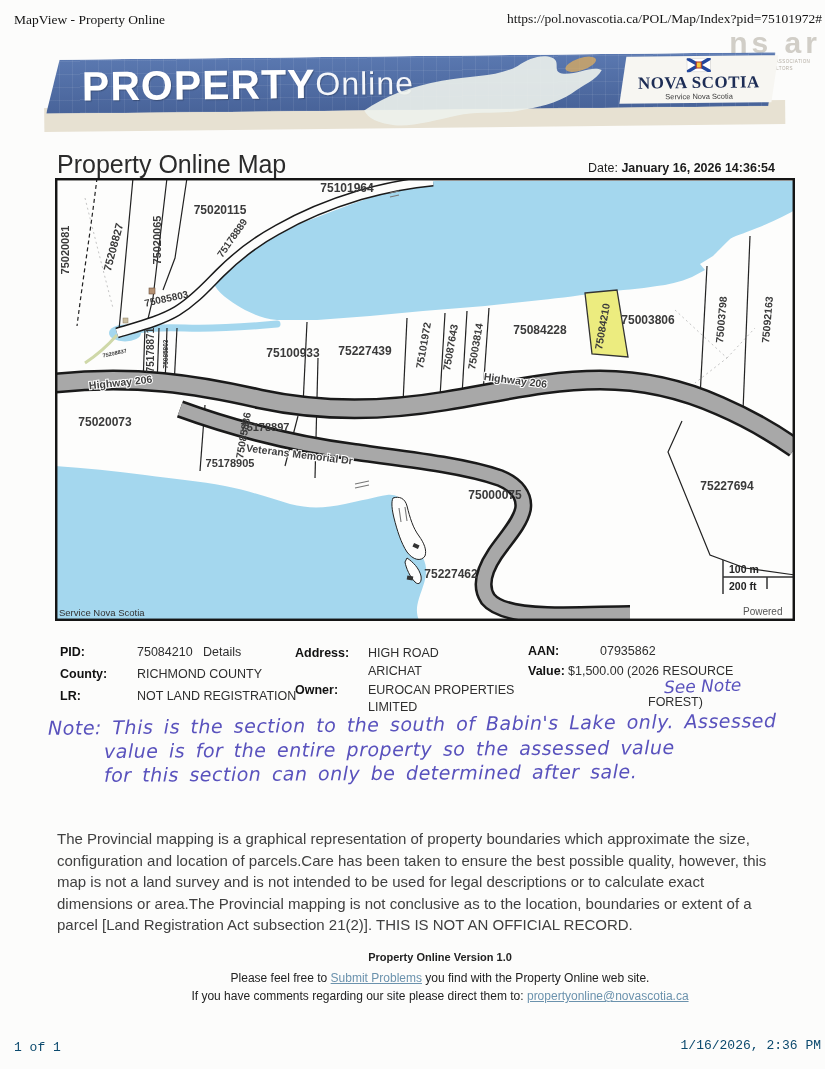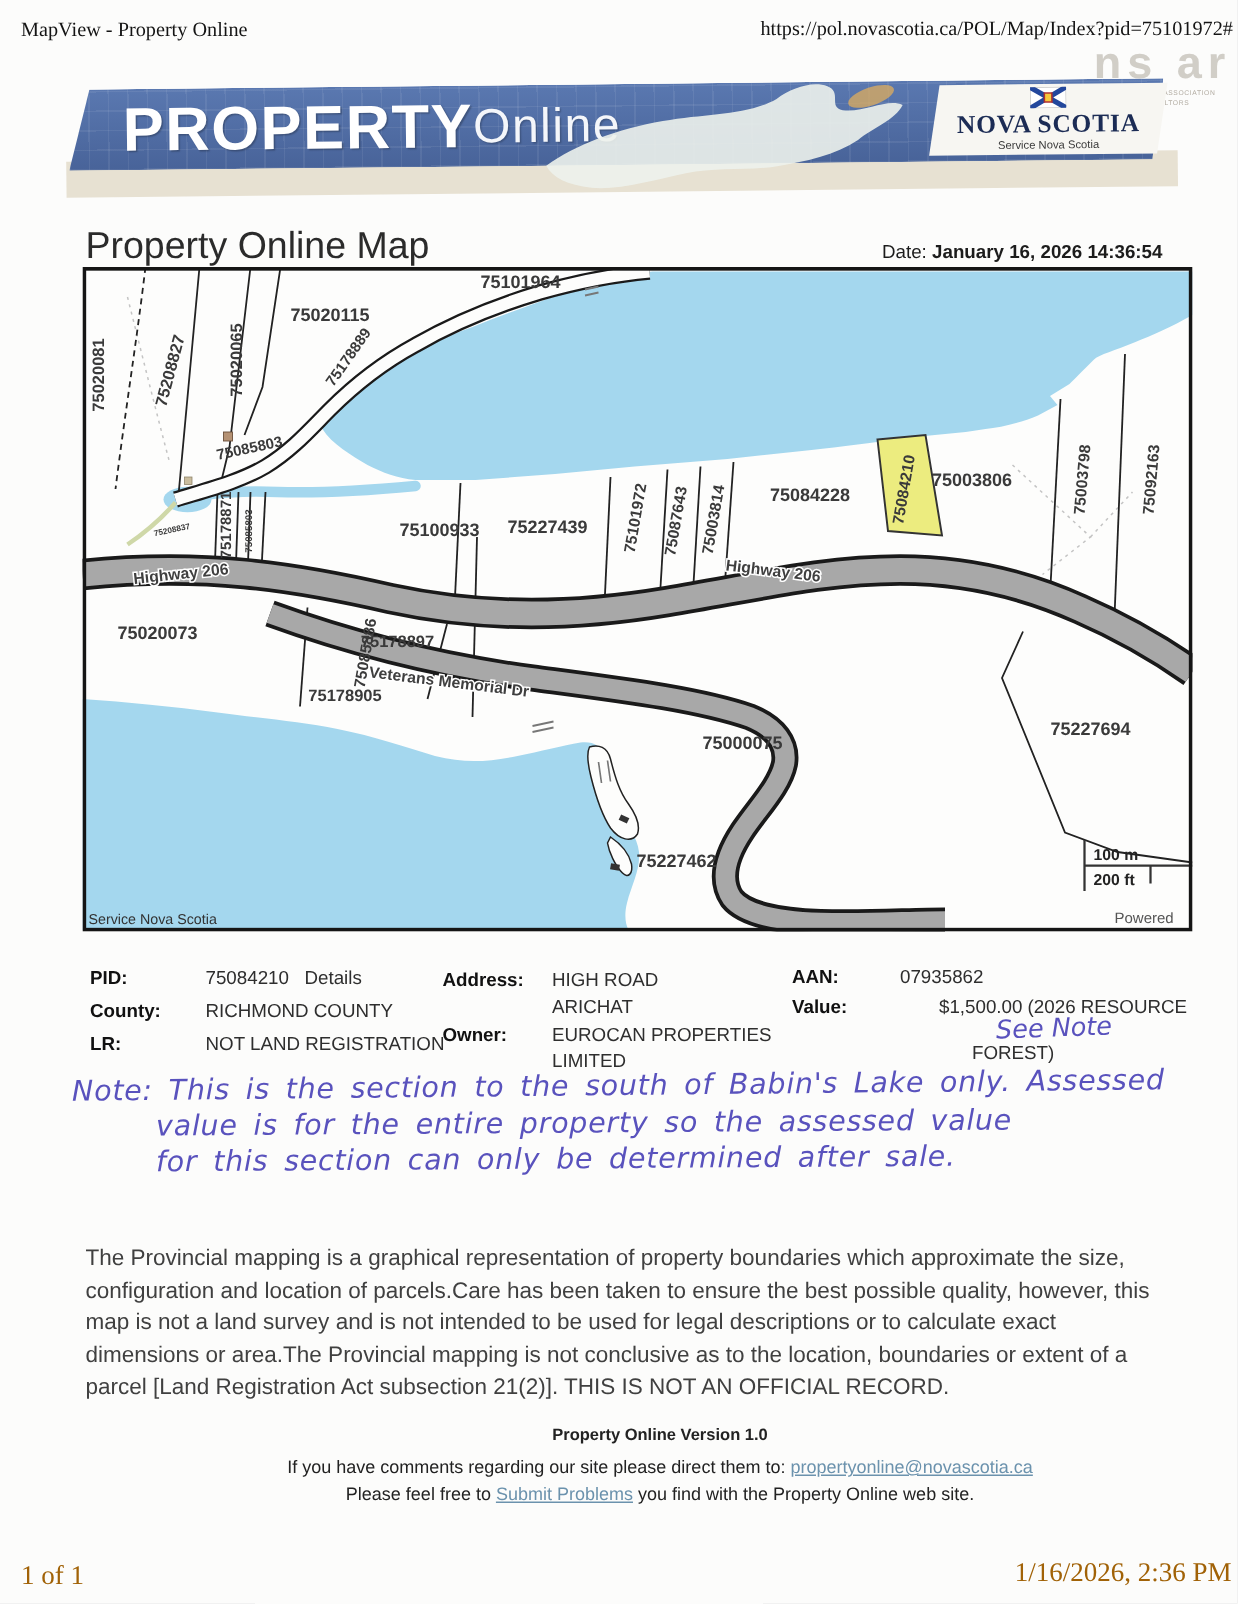--- a/index.html
+++ b/index.html
@@ -38,21 +38,21 @@
   .lbl{font-weight:bold;font-size:12.5px;color:#111;}
   .val{font-size:12.5px;color:#2e2e2e;}
   .hand{font-family:"DejaVu Sans",sans-serif;font-style:italic;color:#5952bd;}
   .note-line{font-size:19px;letter-spacing:.5px;word-spacing:4px;white-space:nowrap;}
   
   .disc{width:722px;font-size:15px;line-height:21.5px;color:#404040;}
   
   .foot{width:760px;text-align:center;font-size:12px;line-height:18px;color:#222;}
   .foot-title{font-size:11px;font-weight:bold;margin-bottom:3px;}
   .flink{color:#6b92ad;text-decoration:underline;cursor:pointer;}
-  .pf{font-family:Liberation Serif, serif;font-size:18px;color:#a16207;}
+  .pf{font-family:Liberation Mono, monospace;font-size:13px;color:#0c4a6e;}
   svg text{font-family:"Liberation Sans",sans-serif;}
   .plabel{font-weight:bold;fill:#3a3a3a;}
   .rlabel{font-weight:bold;fill:#3f3f3f;paint-order:stroke;stroke:#ffffff;stroke-width:2px;}
 </style>
 </head>
 <body>
 
 <div class="page">
 
   <div class="abs ph" style="left:14px;top:12px;">MapView - Property Online</div>
@@ -221,35 +221,35 @@
     <span class="abs lbl" style="left:295px;top:646px;">Address:</span>
     <span class="abs val" style="left:368px;top:646px;">HIGH ROAD</span>
     <span class="abs val" style="left:368px;top:664px;">ARICHAT</span>
     <span class="abs lbl" style="left:295px;top:683px;text-align:center;">Owner:</span>
     <span class="abs val" style="left:368px;top:683px;">EUROCAN PROPERTIES</span>
     <span class="abs val" style="left:368px;top:700px;">LIMITED</span>
 
     <span class="abs lbl" style="left:528px;top:644px;">AAN:</span>
     <span class="abs val" style="left:600px;top:644px;">07935862</span>
     <span class="abs lbl" style="left:528px;top:664px;">Value:</span>
-    <span class="abs val" style="left:626px;top:664px;">$1,500.00 (2026 RESOURCE</span>
+    <span class="abs val" style="left:568px;top:664px;">$1,500.00 (2026 RESOURCE</span>
     <span class="abs val" style="left:600px;top:695px;margin-left:48px;">FOREST)</span>
     <span class="abs hand" style="left:664px;top:676px;font-size:17px;transform:rotate(-2deg);">See Note</span>
   </div>
 
   <div>
     <div class="abs hand note-line" style="left:48px;top:713px;transform:rotate(-.6deg);">Note: This is the section to the south of Babin's Lake only. Assessed</div>
     <div class="abs hand note-line" style="left:104px;top:738px;transform:rotate(-.4deg);">value is for the entire property so the assessed value</div>
     <div class="abs hand note-line" style="left:104px;top:762px;transform:rotate(-.4deg);">for this section can only be determined after sale.</div>
   </div>
 
   <div class="abs disc" style="left:57px;top:828px;">The Provincial mapping is a graphical representation of property boundaries which approximate the size, configuration and location of parcels.Care has been taken to ensure the best possible quality, however, this map is not a land survey and is not intended to be used for legal descriptions or to calculate exact dimensions or area.The Provincial mapping is not conclusive as to the location, boundaries or extent of a parcel [Land Registration Act subsection 21(2)]. THIS IS NOT AN OFFICIAL RECORD.</div>
 
   <div class="abs foot" style="left:60px;top:948px;">
     <div class="foot-title">Property Online Version 1.0</div>
+    <div><span>Please feel free to </span><span class="flink">Submit Problems</span><span> you find with the Property Online web site.</span></div>
     <div><span>If you have comments regarding our site please direct them to: </span><span class="flink">propertyonline@novascotia.ca</span></div>
-    <div><span>Please feel free to </span><span class="flink">Submit Problems</span><span> you find with the Property Online web site.</span></div>
   </div>
 
   <div class="abs pf" style="left:14px;top:1040px;">1 of 1</div>
   <div class="abs pf" style="right:4px;top:1038px;">1/16/2026, 2:36 PM</div>
 
 </div>
 
 </body></html>

